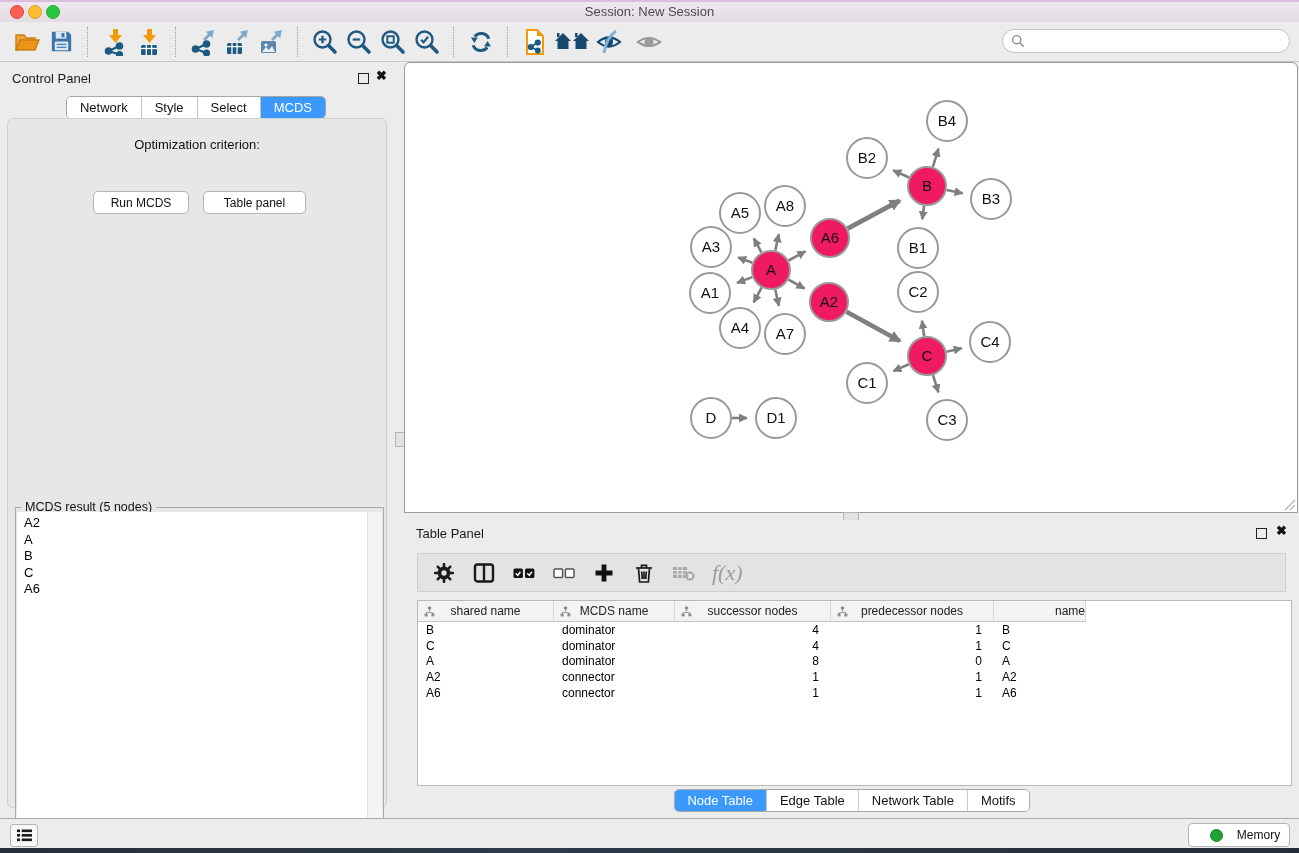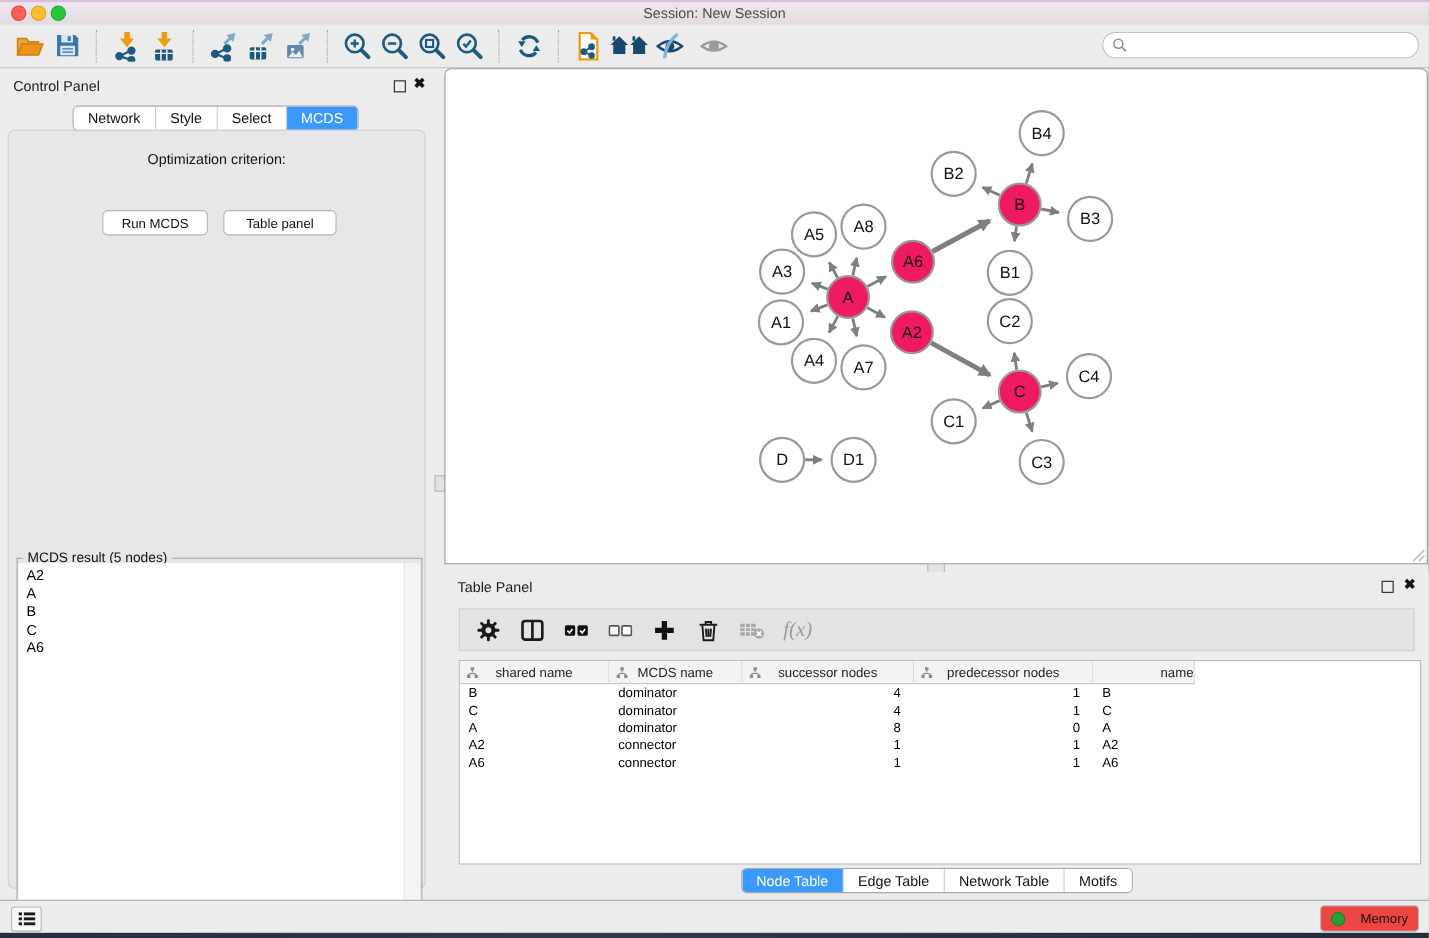--- a/index.html
+++ b/index.html
@@ -57,38 +57,38 @@
   .netwin .wtitle .tl{top:7px;}
   .net-title-text{position:absolute;left:0;top:6px;width:100%;text-align:center;font-size:13px;color:#333;}
   .net-canvas{position:absolute;left:0;top:26px;width:892px;height:423px;}
   .corner-grip line{stroke:#b9b9b9;stroke-width:1.5;}
   .split-grip{position:absolute;background:#e2e2e2;border:1px solid #b5b5b5;}
   
   .tp{position:absolute;left:404px;top:520px;width:895px;height:296px;background:#ececec;}
   .tp-toolbar{position:absolute;left:13px;top:33px;width:869px;height:39px;background:#e3e3e3;
               border:1px solid #cfcfcf;display:flex;align-items:center;gap:16px;padding-left:14px;box-sizing:border-box;}
   .tp-toolbar .ic{display:flex;align-items:center;justify-content:center;width:24px;height:24px;}
-  .fx{font-family:"Liberation Serif",serif;font-style:italic;font-size:19px;color:#9b9b9b;}
+  .fx{font-family:"Liberation Serif",serif;font-style:italic;font-size:22px;color:#9b9b9b;}
   .table-wrap{position:absolute;left:13px;top:80px;width:875px;height:186px;background:#fff;
               border:1px solid #b9b9b9;box-sizing:border-box;overflow:hidden;}
   .t-header{display:flex;height:21px;}
   .t-hcell{position:relative;background:#f3f3f3;border-right:1px solid #d8d8d8;border-bottom:1px solid #c4c4c4;
            display:flex;align-items:center;justify-content:center;font-size:12px;color:#222;box-sizing:border-box;}
   .t-hcell .sorticon{position:absolute;left:6px;top:5px;}
   .t-row{display:flex;height:15.8px;align-items:center;}
   .t-cell{font-size:12px;color:#000;box-sizing:border-box;white-space:nowrap;overflow:hidden;}
   .t-cell.left{padding-left:8px;text-align:left;}
   .t-cell.right{padding-right:12px;text-align:right;}
   .tp-tabs{position:absolute;left:50%;transform:translateX(-50%);top:269px;}
   
   .statusbar{position:absolute;left:0;top:818px;width:100%;height:30px;background:#ececec;border-top:1px solid #ababab;}
   .list-btn{position:absolute;left:10px;top:5px;width:26px;height:21px;background:#f7f7f7;border:1px solid #b5b5b5;
             border-radius:3px;display:flex;align-items:center;justify-content:center;}
-  .mem-btn{position:absolute;right:9px;top:4px;width:88px;height:22px;background:#ef4444;border:1px solid #b5b5b5;
-           border-radius:4px;display:flex;align-items:center;justify-content:center;gap:14px;font-size:12px;color:#111;}
+  .mem-btn{position:absolute;right:9px;top:4px;width:88px;height:22px;background:#ffffff;border:1px solid #b5b5b5;
+           border-radius:4px;display:flex;align-items:center;justify-content:center;gap:14px;font-size:12px;color:#111;padding-left:12px;}
   .mem-dot{width:11px;height:11px;border-radius:50%;background:#1fa334;border:1px solid #158226;}
   .desk-strip{position:absolute;left:0;top:848px;width:100%;height:5px;background:linear-gradient(90deg,#252e3c,#2e3a49 40%,#232c3a);}
 </style>
 </head>
 <body>
 
 <div class="app">
 
   <div class="titlebar">
     <div class="accent"></div>

